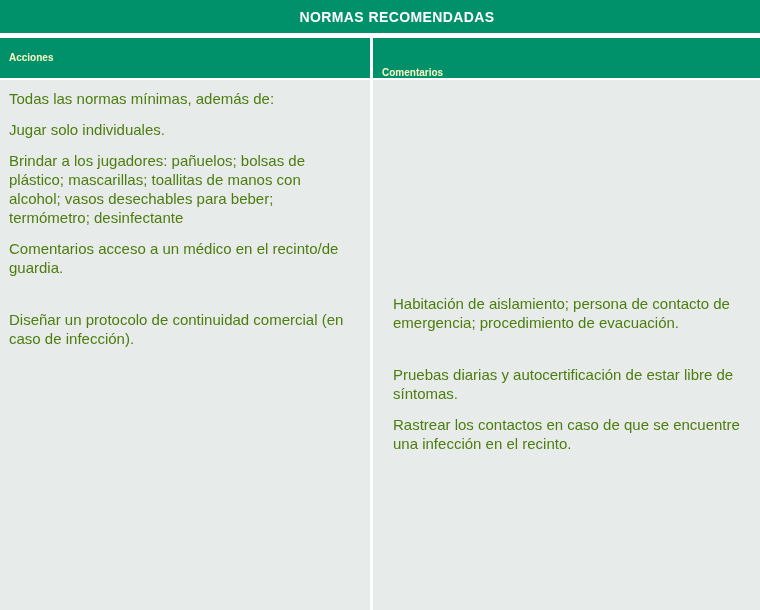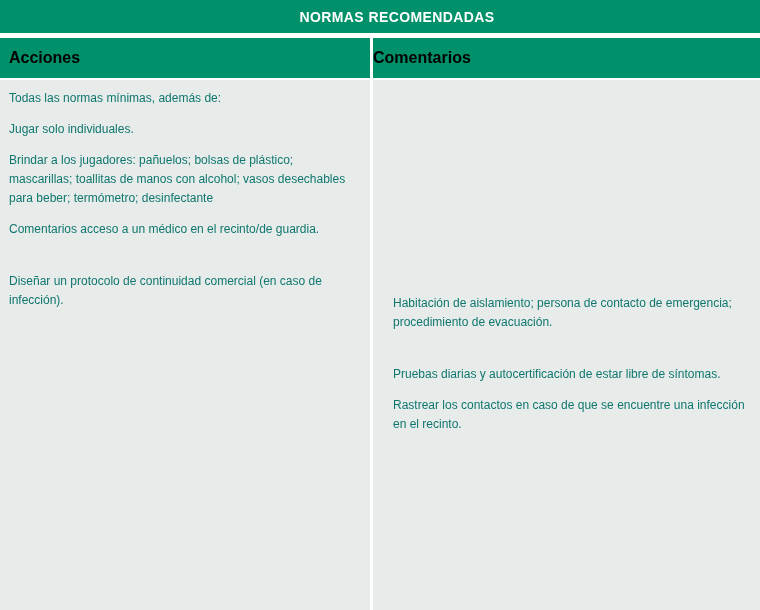--- a/index.html
+++ b/index.html
@@ -51,24 +51,24 @@
     display: flex;
     background: #00916b;
   }
   .head-cell {
     display: flex;
     align-items: center;
     background: #00916b;
   }
   .head-cell.col1 { width: 370px; padding-left: 9px; box-sizing: border-box; }
   .head-divider { width: 3px; background: #ffffff; }
-  .head-cell.col2 { width: 327px; box-sizing: border-box; }
+  .head-cell.col2 { width: 327px; padding-left: 9px; box-sizing: border-box; align-items: flex-end; }
   .head-text {
-    color: #000000;
-    font-size: 16px;
+    color: #fef9c3;
+    font-size: 10px;
     font-weight: bold;
     line-height: 1;
   }
 
   .head-gap {
     height: 2px;
     background: #ffffff;
   }
 
   
@@ -80,22 +80,22 @@
   .body-cell {
     background: #e7ecea;
     box-sizing: border-box;
     position: relative;
   }
   .body-cell.col1 { width: 370px; padding: 9px 14px 0 9px; }
   .body-divider { width: 3px; background: #ffffff; }
   .body-cell.col2 { width: 387px; padding: 9px 14px 0 20px; }
 
   .para {
-    color: #0f766e;
-    font-size: 12px;
+    color: #4d7c0f;
+    font-size: 15px;
     line-height: 19px;
     margin: 0 0 12px 0;
   }
 
   
   .col2-offset { height: 205px; }
   .para.gap-lg { margin-bottom: 33px; }
   .para.gap-sm { margin-bottom: 12px; }
 </style>
 </head>

